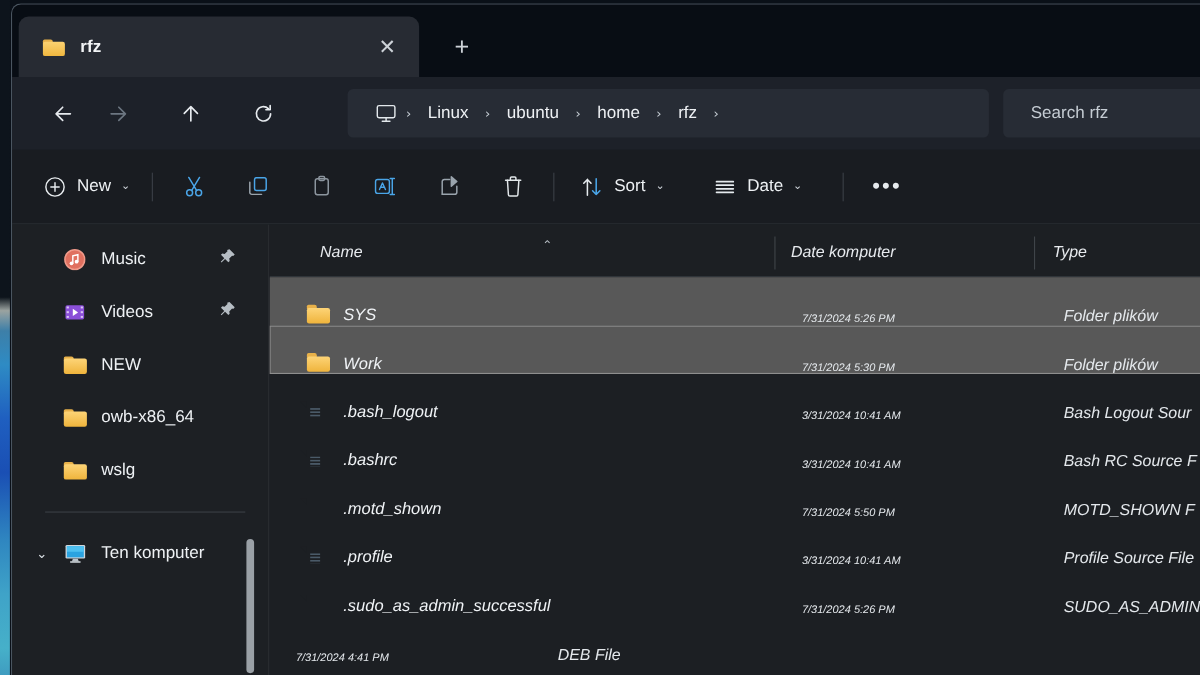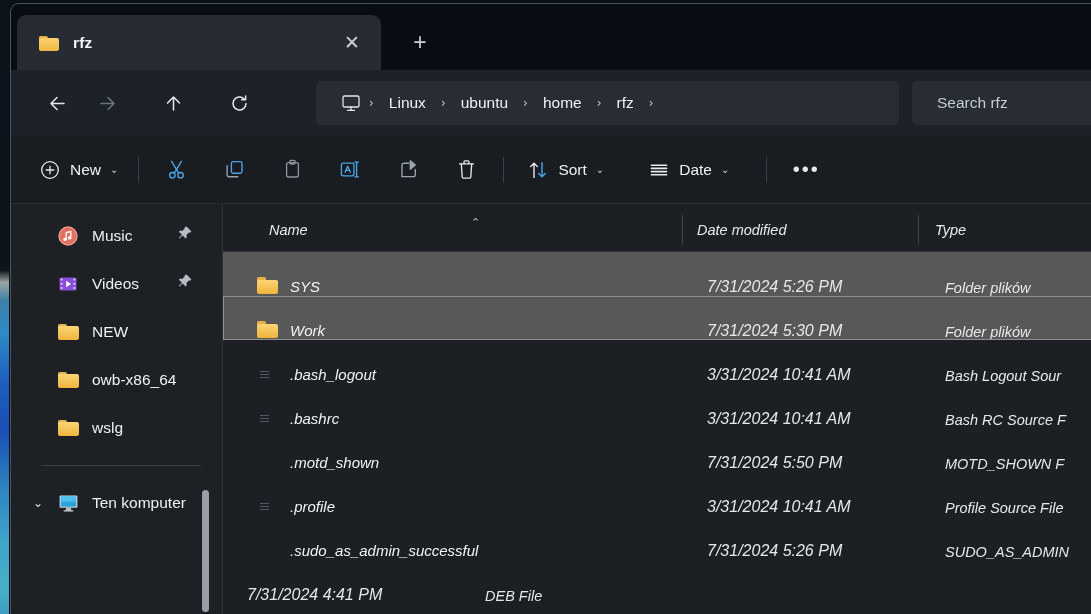--- a/index.html
+++ b/index.html
@@ -128,21 +128,21 @@
     width: 46px; height: 42px; display: flex; align-items: center;
     justify-content: center; color: #e6eaee; font-size: 20px; letter-spacing: 2px;
     border-radius: 5px; cursor: pointer; margin-left: 8px;
   }
 
   
   #body { display: flex; height: 411px; }
 
   
   #sidebar {
-    width: 212px; background: #1d2024; position: relative;
+    width: 234px; background: #1d2024; position: relative;
     padding-top: 8px; overflow: hidden; flex: none;
   }
   .nav-item {
     height: 48px; display: flex; align-items: center;
     margin: 0 8px; padding-left: 38px; border-radius: 5px;
     cursor: pointer; position: relative;
   }
   .nav-item .nicon {
     width: 22px; height: 22px; margin-right: 13px; flex: none;
     display: flex; align-items: center; justify-content: center;
@@ -194,21 +194,21 @@
     height: 44px; display: flex; align-items: flex-end; position: relative;
     cursor: pointer;
     padding-left: 10px;
   }
   .row.selected { background: #585858; }
   .row.focused { background: #585858; outline: 1px solid #8e8e8e; outline-offset: -1px; }
   .cell-name {
     width: 460px; padding-left: 24px; display: flex; align-items: center; gap: 12px;
     color: #f0f3f6; font-size: 15px; white-space: nowrap;
   }
-  .cell-date { width: 236px; padding-left: 14px; color: #e4e8ec; font-size: 16px; white-space: nowrap; }
+  .cell-date { width: 236px; padding-left: 14px; color: #e4e8ec; font-size: 10px; white-space: nowrap; }
   .cell-type { flex: 1; padding-left: 16px; color: #e4e8ec; font-size: 14.5px; white-space: nowrap; overflow: hidden; }
   .f-icon { width: 21px; height: 19px; flex: none; position: relative; }
   .doc-lined, .doc-blank {
     width: 17px; height: 20px; position: relative;
     background: linear-gradient(180deg,#ffffff 0%, #e3e6e9 100%);
     border-radius: 1px;
   }
   .doc-lined::before, .doc-blank::before {
     content:""; position:absolute; right:0; top:0; border-width: 0 6px 6px 0;
     border-style: solid; border-color: transparent #1c1f23 transparent transparent;
@@ -444,21 +444,21 @@
     </div>
 
     <div id="filepane">
 
       <div id="colheader">
         <div class="col" id="col-name">
           <span>Name</span>
           <span class="sep"></span>
         </div>
         <div class="col" id="col-date">
-          <span>Date modified</span>
+          <span>Date komputer</span>
           <span class="sep"></span>
         </div>
         <div class="col" id="col-type">
           <span>Type</span>
         </div>
         <span id="sort-caret">⌃</span>
       </div>
 
       <div class="row selected">
         <div class="cell-name">

